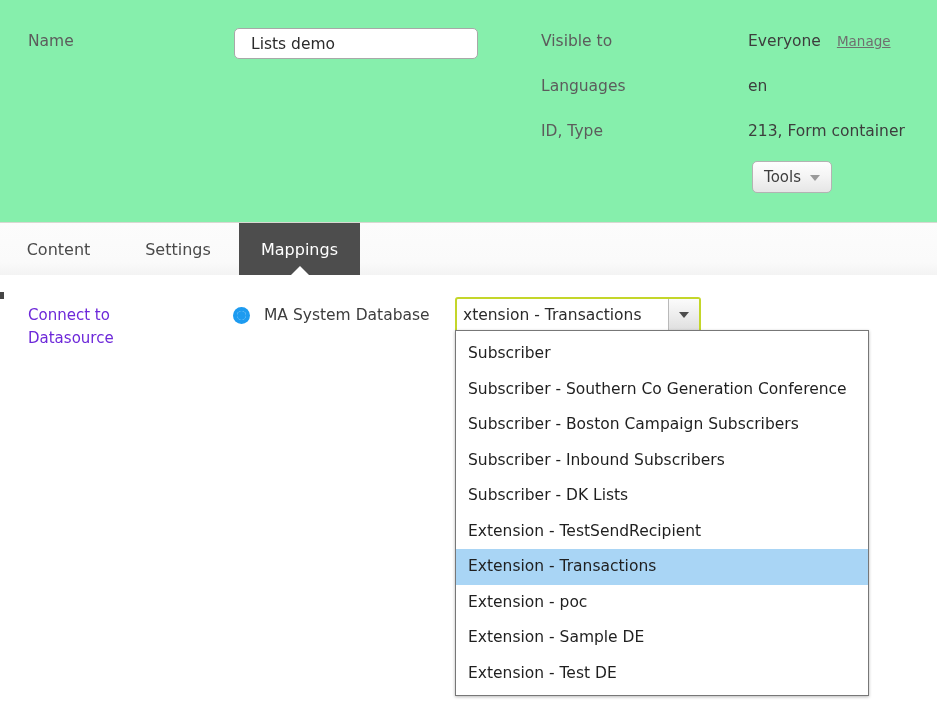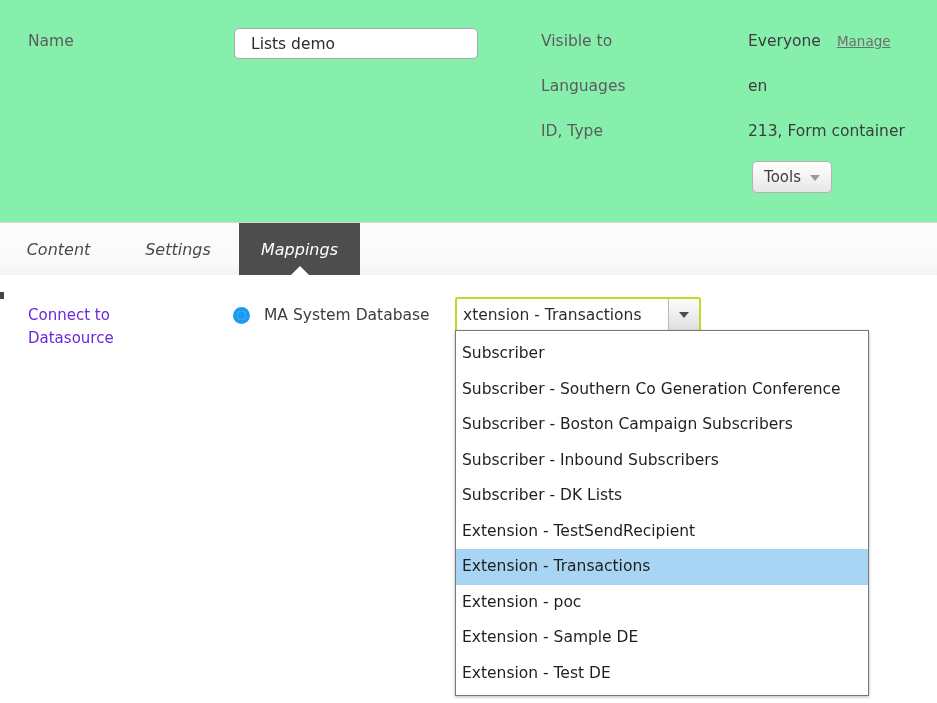--- a/index.html
+++ b/index.html
@@ -101,21 +101,20 @@
 
   
   .tab-bar {
     position: absolute;
     left: 0; top: 223px;
     width: 937px;
     height: 59px;
     background: linear-gradient(to bottom, #fcfcfc 0%, #fafafa 68%, #f0f0f0 100%);
     border-bottom: 1px solid #e2e2e2;
     box-sizing: border-box;
-    font-style: italic;
   }
   .tab {
     position: absolute;
     top: 0;
     height: 52px;
     display: flex;
     align-items: center;
     justify-content: center;
     font-size: 16px;
     color: #4a4a4a;
@@ -255,21 +254,21 @@
     box-sizing: border-box;
     background: #ffffff;
     border: 1px solid #777777;
     box-shadow: 0 1px 3px rgba(0,0,0,0.28);
     padding: 5px 0 4px 0;
     z-index: 20;
   }
   .dd-item {
     height: 35.5px;
     line-height: 35.5px;
-    padding: 0 0 0 6px;
+    padding: 0 0 0 12px;
     font-size: 15.5px;
     color: #1f1f1f;
     white-space: nowrap;
     cursor: pointer;
   }
   .dd-item.selected {
     background: #a9d5f5;
   }
 </style>
 </head>

